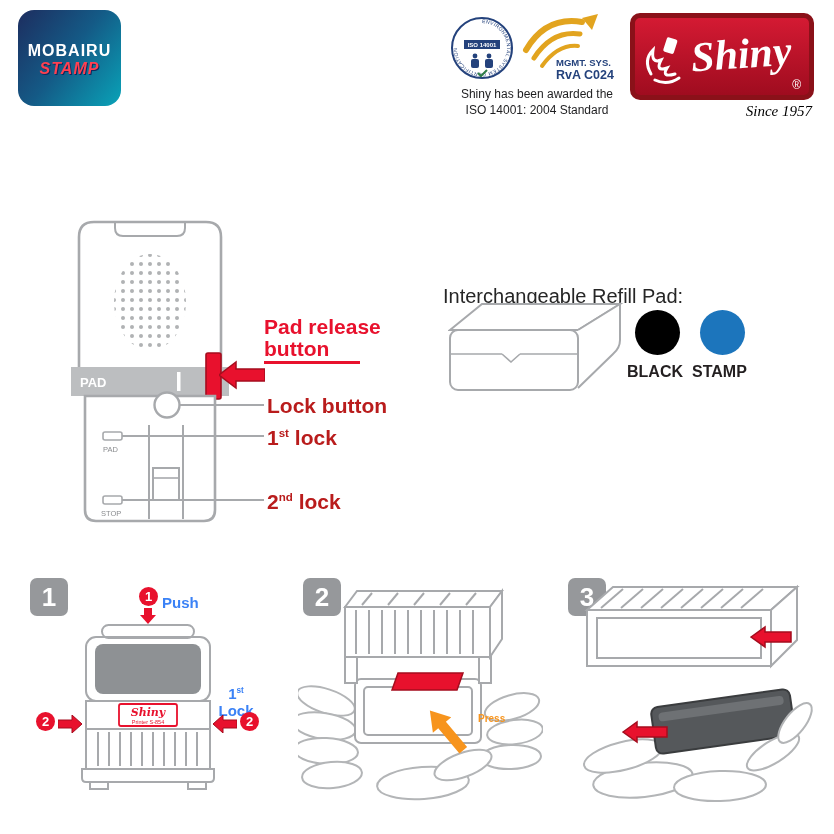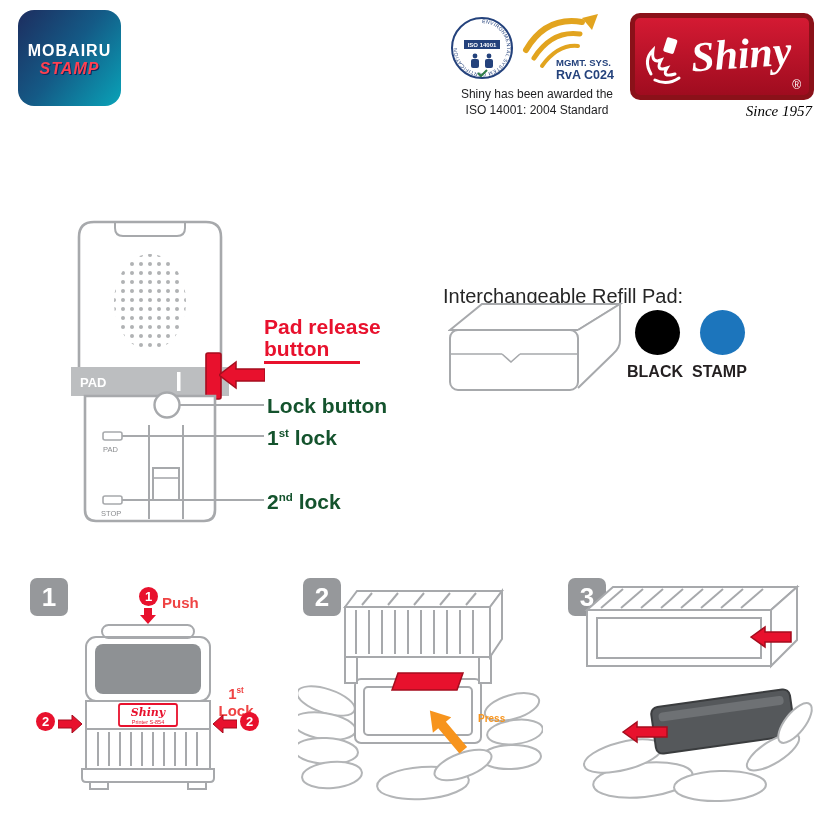--- a/index.html
+++ b/index.html
@@ -29,39 +29,39 @@
            font-size:15px; color:#000; }
 
   
   .banner { left:0; top:122px; width:834px; height:58px; background:#ab1e22; }
   .banner .t { width:100%; text-align:center; line-height:58px; color:#fff;
                font-size:46px; font-weight:800; letter-spacing:2px; }
 
   
   .mainsec { left:0; top:200px; width:834px; height:365px; }
   .callout-red { color:#e8112d; font-weight:700; font-size:21px; line-height:1.05; }
-  .callout-gray { color:#14532d; font-weight:700; font-size:21px; }
+  .callout-gray { color:#b91c1c; font-weight:700; font-size:21px; }
   .connline { height:2px; background:#a7a9ac; }
   .redline { height:3px; background:#e8112d; }
   sup { font-size:55%;text-align:right; }
 
   .refill-title { font-size:20px; color:#262626;margin-top:39px; }
   .swatch { width:45px; height:45px; border-radius:50%; }
   .swatch-black { background:#000000; }
   .swatch-blue  { background:#1c75bc; }
   .swatch-label { width:60px; text-align:left; font-size:16px; font-weight:700; color:#231f20; }
 
   
   .stepsec { left:0; top:565px; width:834px; height:269px; }
   .stepbadge { width:38px; height:38px; background:#96989b; border-radius:7px;
                color:#fff; font-size:26px; font-weight:700;
                display:flex; align-items:center; justify-content:center; }
   .numcircle { width:19px; height:19px; border-radius:50%; background:#e8112d; color:#fff;
                font-size:13px; font-weight:700; display:flex; align-items:center; justify-content:center; }
-  .red-ann { color:#ef4444; font-weight:700; font-size:15px; line-height:1.1; }
+  .red-ann { color:#3b82f6; font-weight:700; font-size:15px; line-height:1.1; }
   .orange-ann { color:#f7941d; font-weight:700; font-size:10px; }
 </style>
 </head>
 <body>
 
 <div class="page">
 
   <div class="abs mobairu">
     <div class="l1">MOBAIRU</div>
     <div class="l2">STAMP</div>

